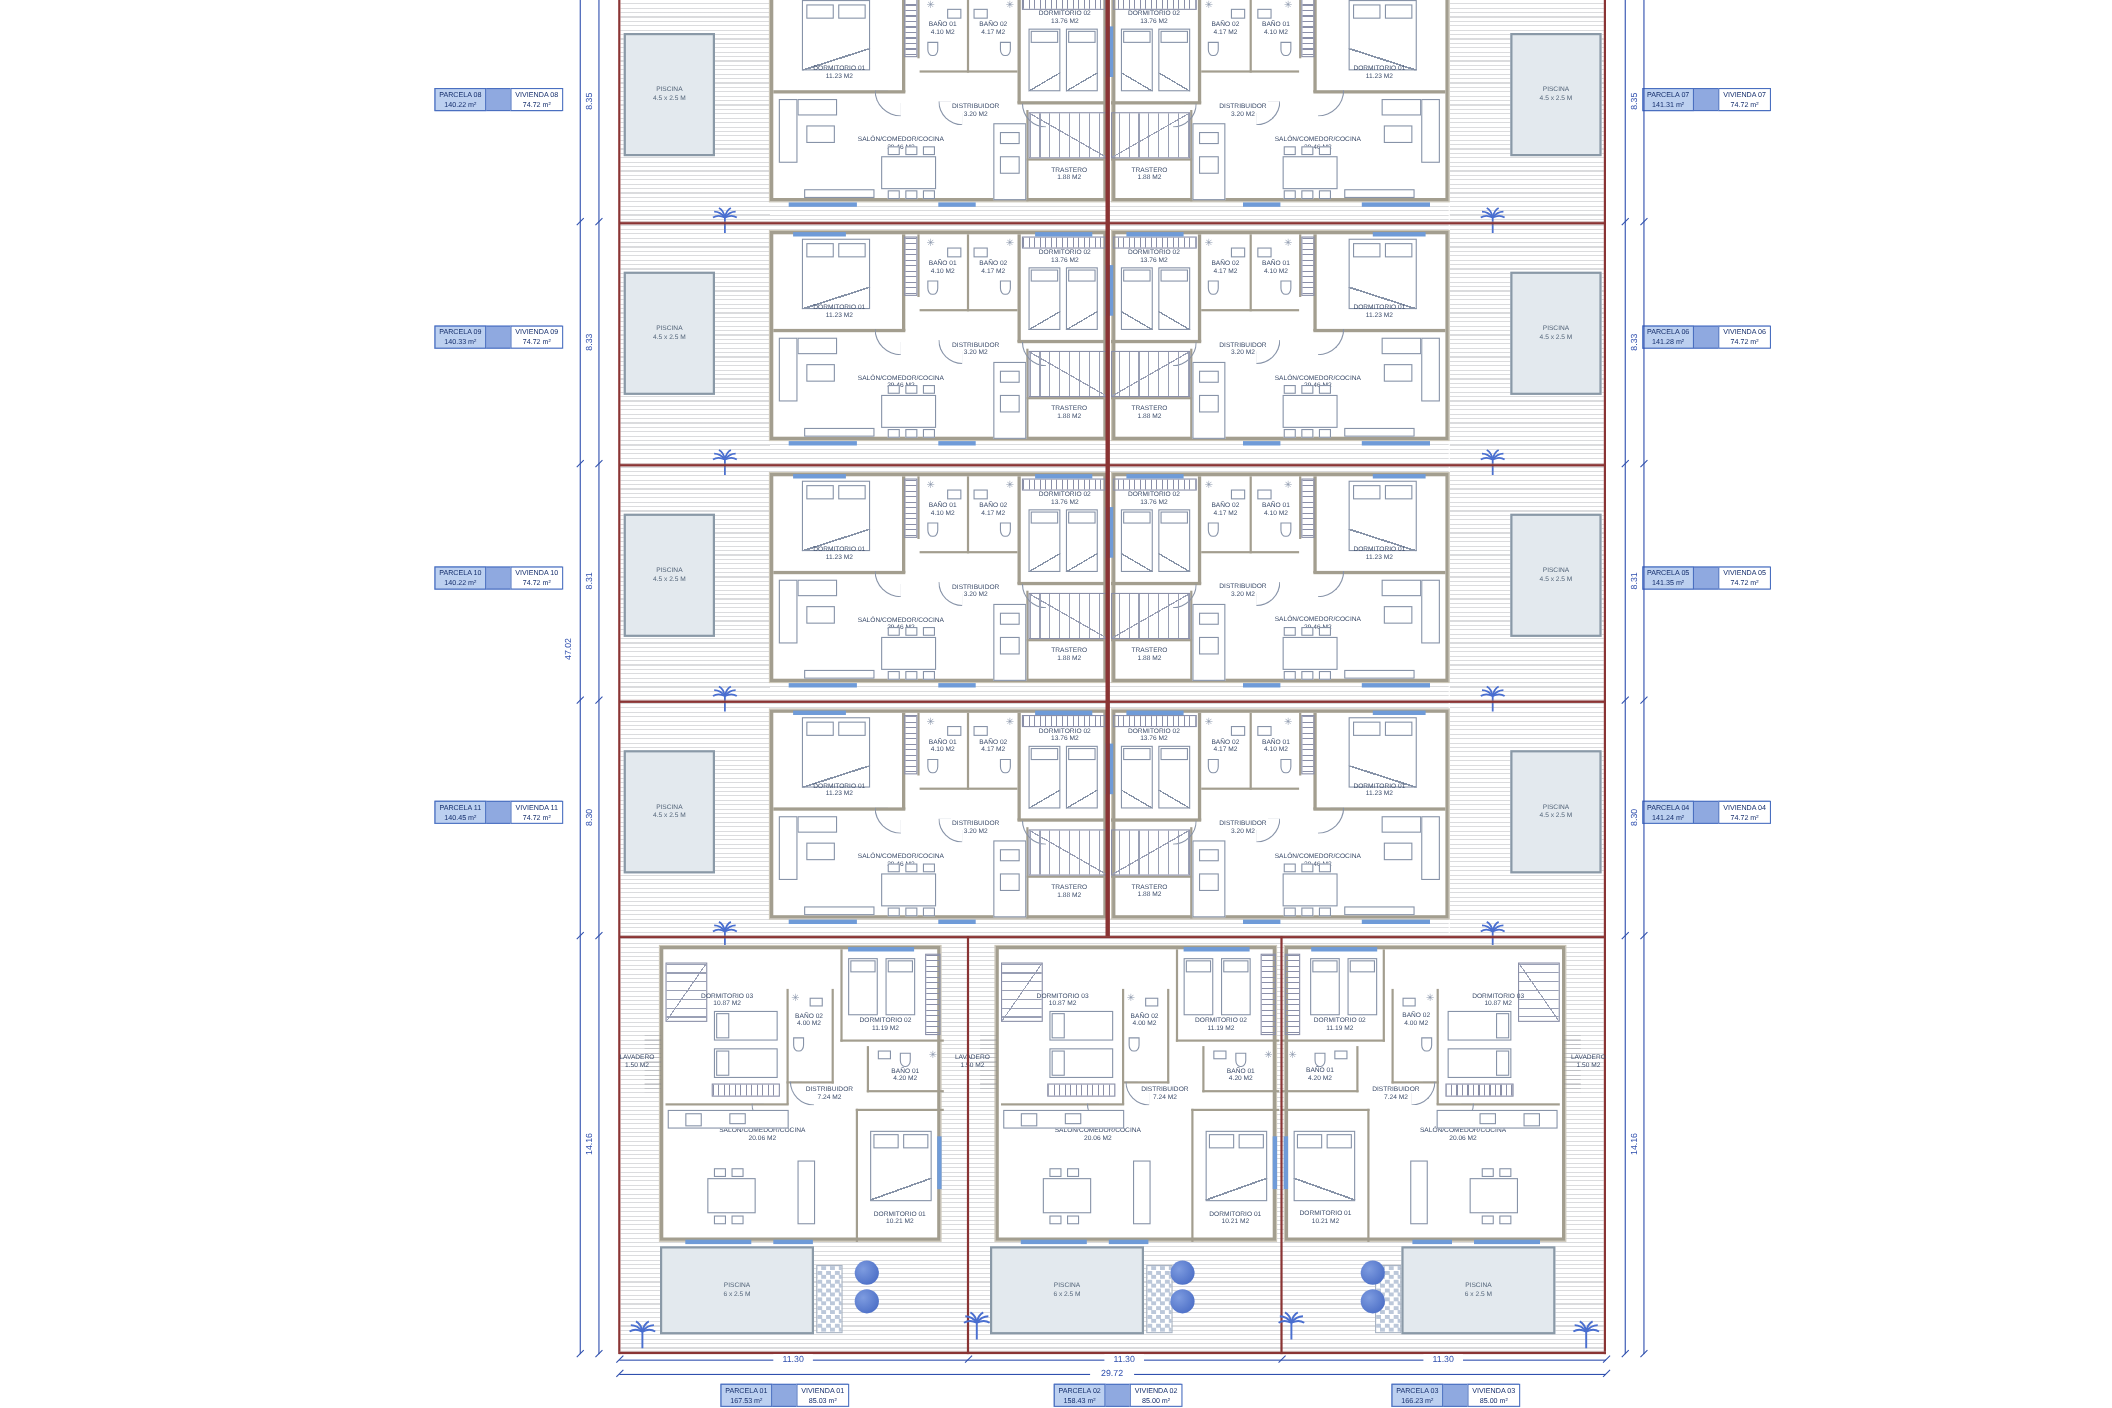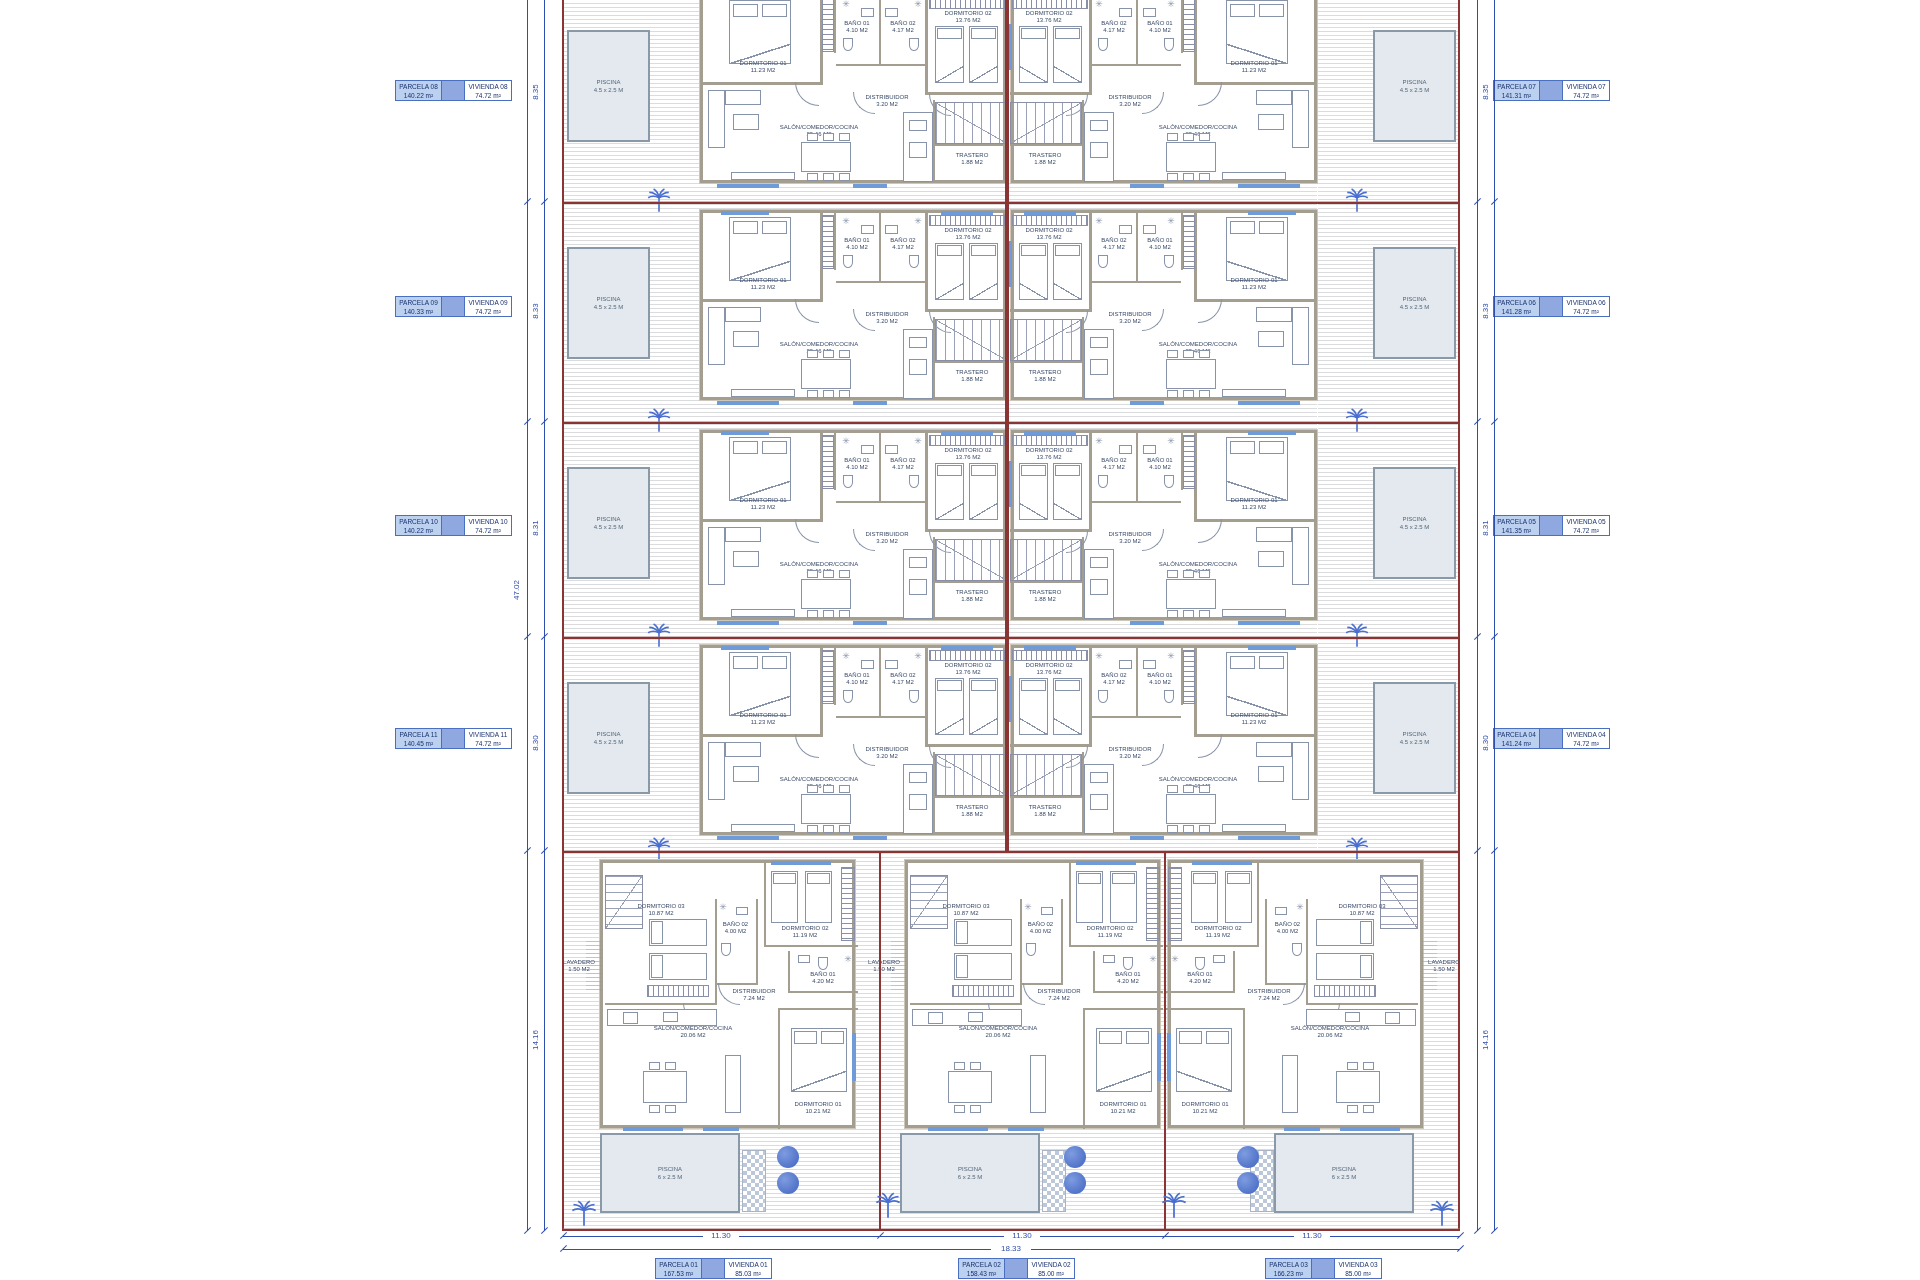--- a/index.html
+++ b/index.html
@@ -1123,14 +1123,14 @@
     <div class="abs dimh" style="left: 563px; top: 1249px; width: 897px; height: 1px;"></div>
     <div class="abs tick" style="left: 559px; top: 1235px; width: 9px; height: 1px;"></div>
     <div class="abs tick" style="left: 876px; top: 1235px; width: 9px; height: 1px;"></div>
     <div class="abs tick" style="left: 1161px; top: 1235px; width: 9px; height: 1px;"></div>
     <div class="abs tick" style="left: 1456px; top: 1235px; width: 9px; height: 1px;"></div>
     <div class="abs tick" style="left: 559px; top: 1248px; width: 9px; height: 1px;"></div>
     <div class="abs tick" style="left: 1456px; top: 1248px; width: 9px; height: 1px;"></div>
     <div class="abs dimt" style="left: 703px; top: 1231px; width: 36px; height: auto;">11.30</div>
     <div class="abs dimt" style="left: 1004px; top: 1231px; width: 36px; height: auto;">11.30</div>
     <div class="abs dimt" style="left: 1294px; top: 1231px; width: 36px; height: auto;">11.30</div>
-    <div class="abs dimt" style="left: 991px; top: 1244px; width: 40px; height: auto;">18.33</div>
+    <div class="abs dimt" style="left: 991px; top: 1244px; width: 40px; height: auto;">29.72</div>
   </div>
 
 </body></html>

